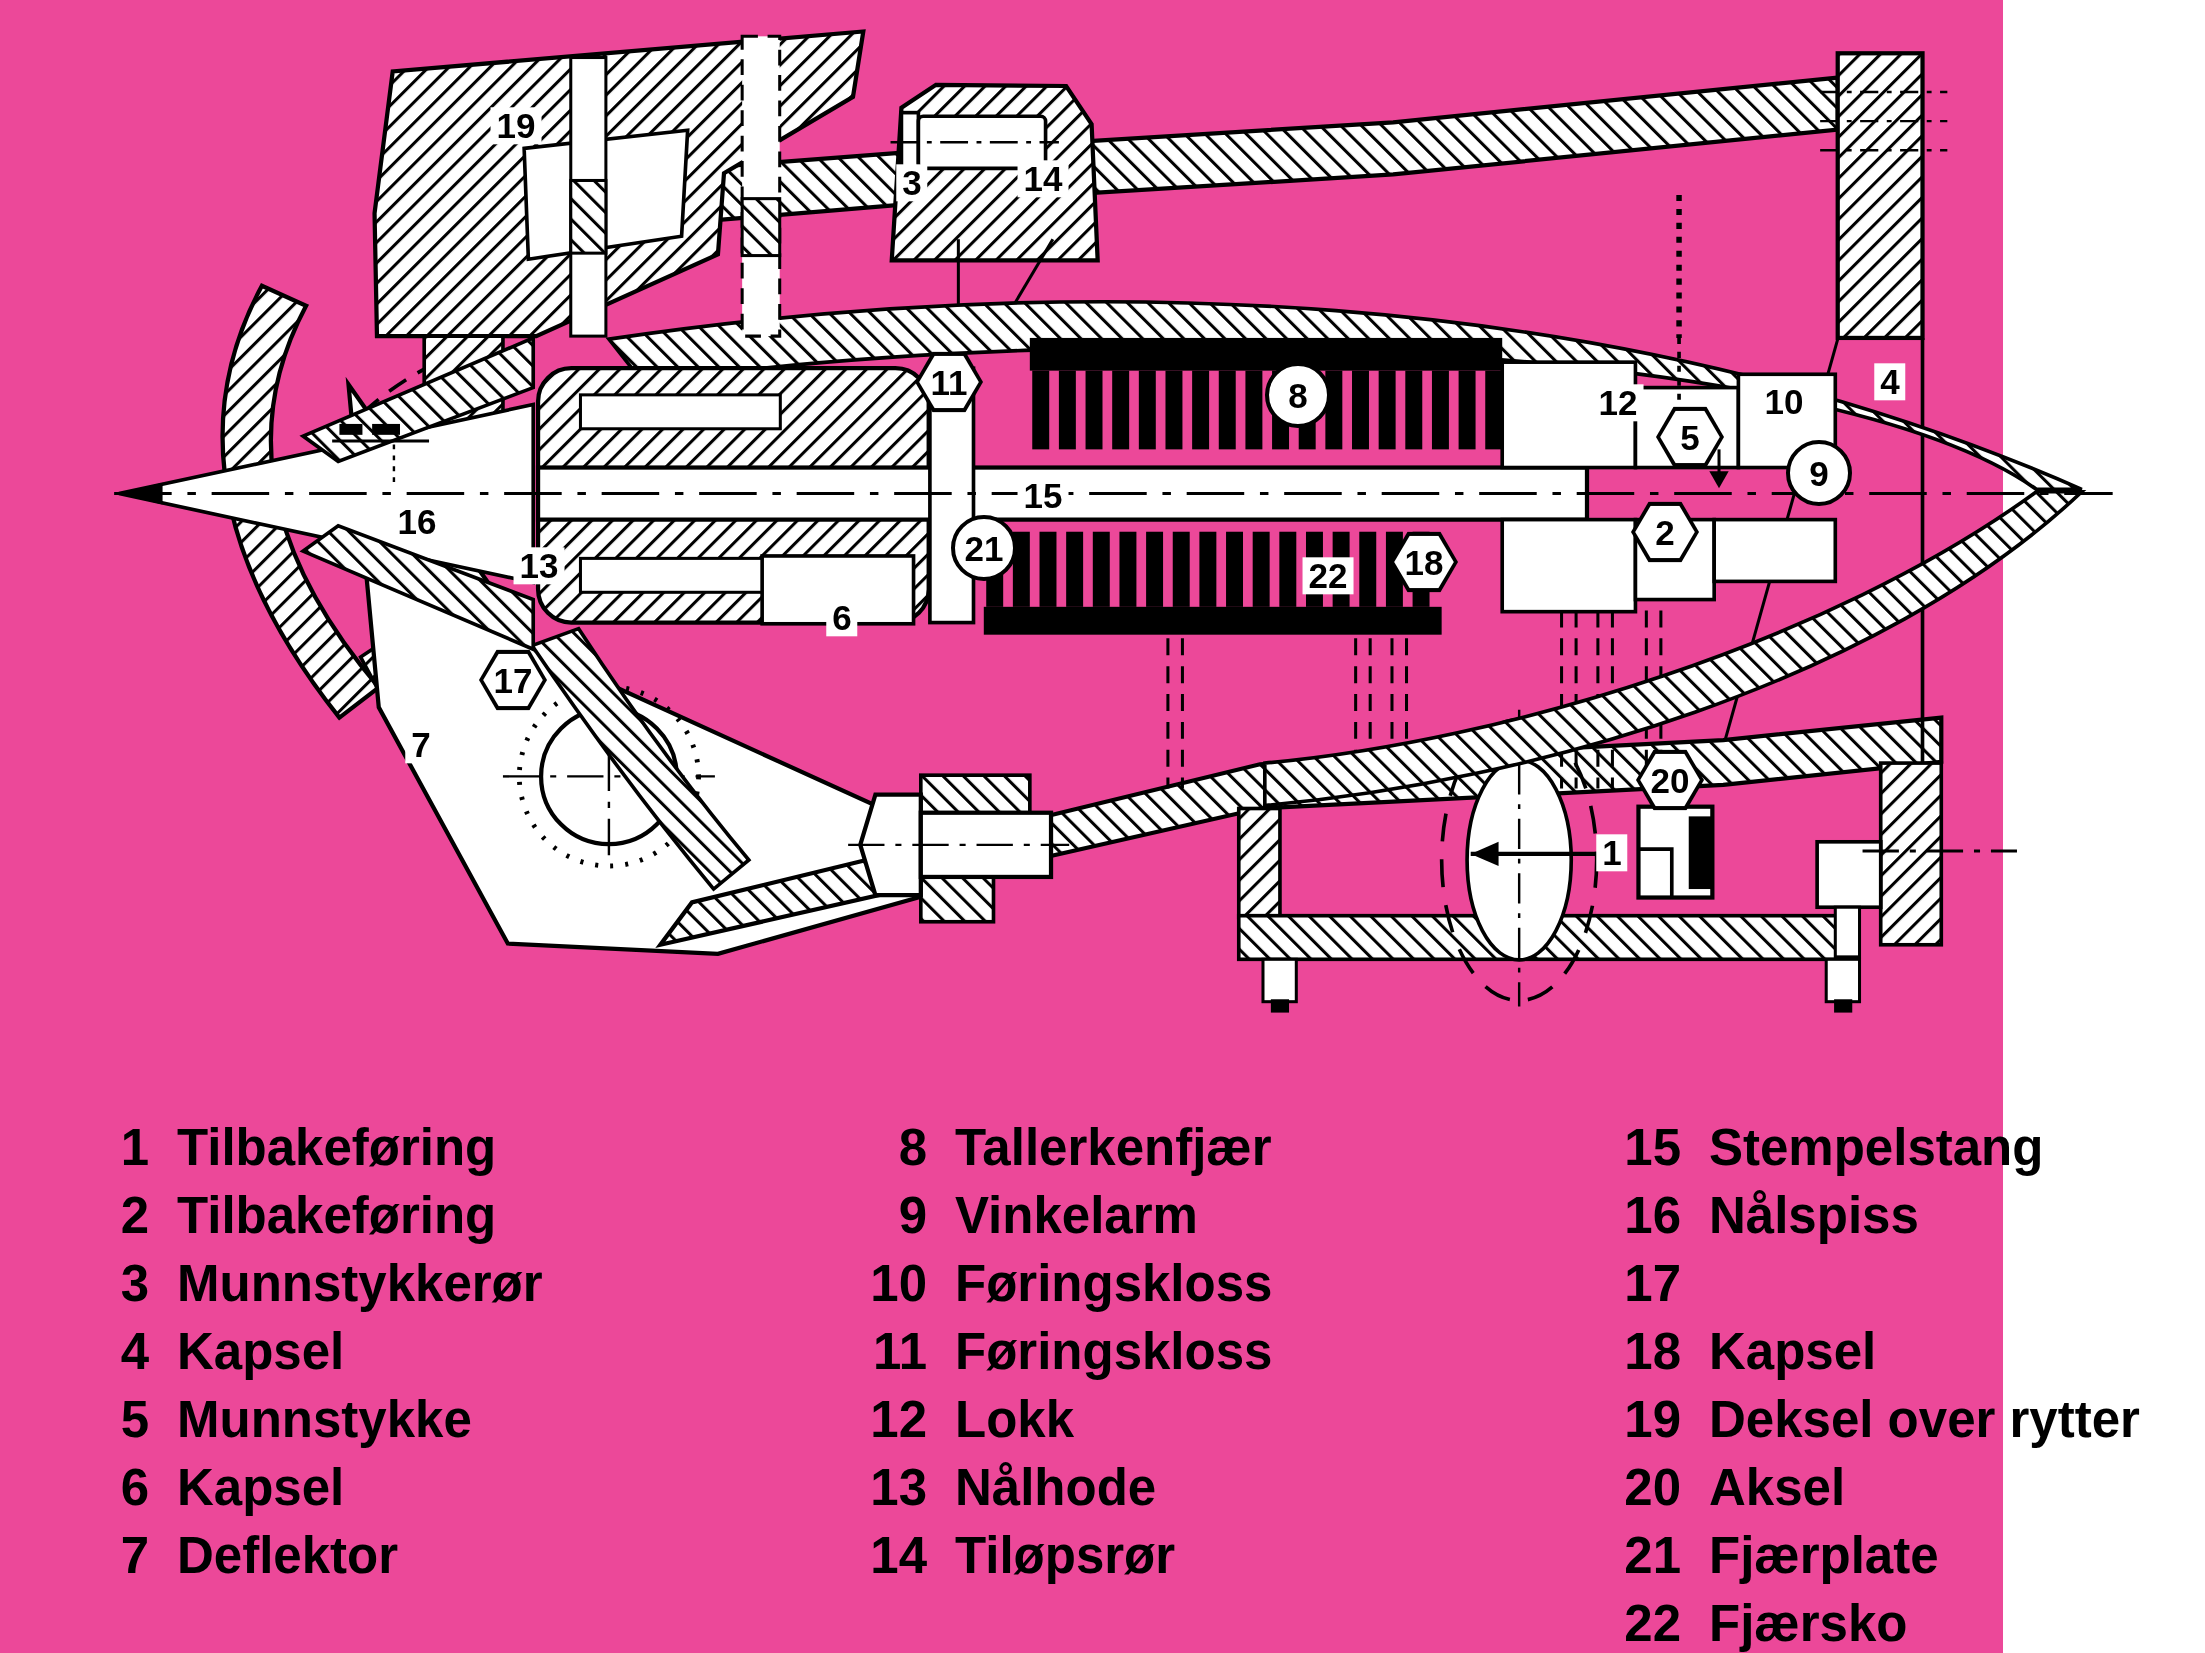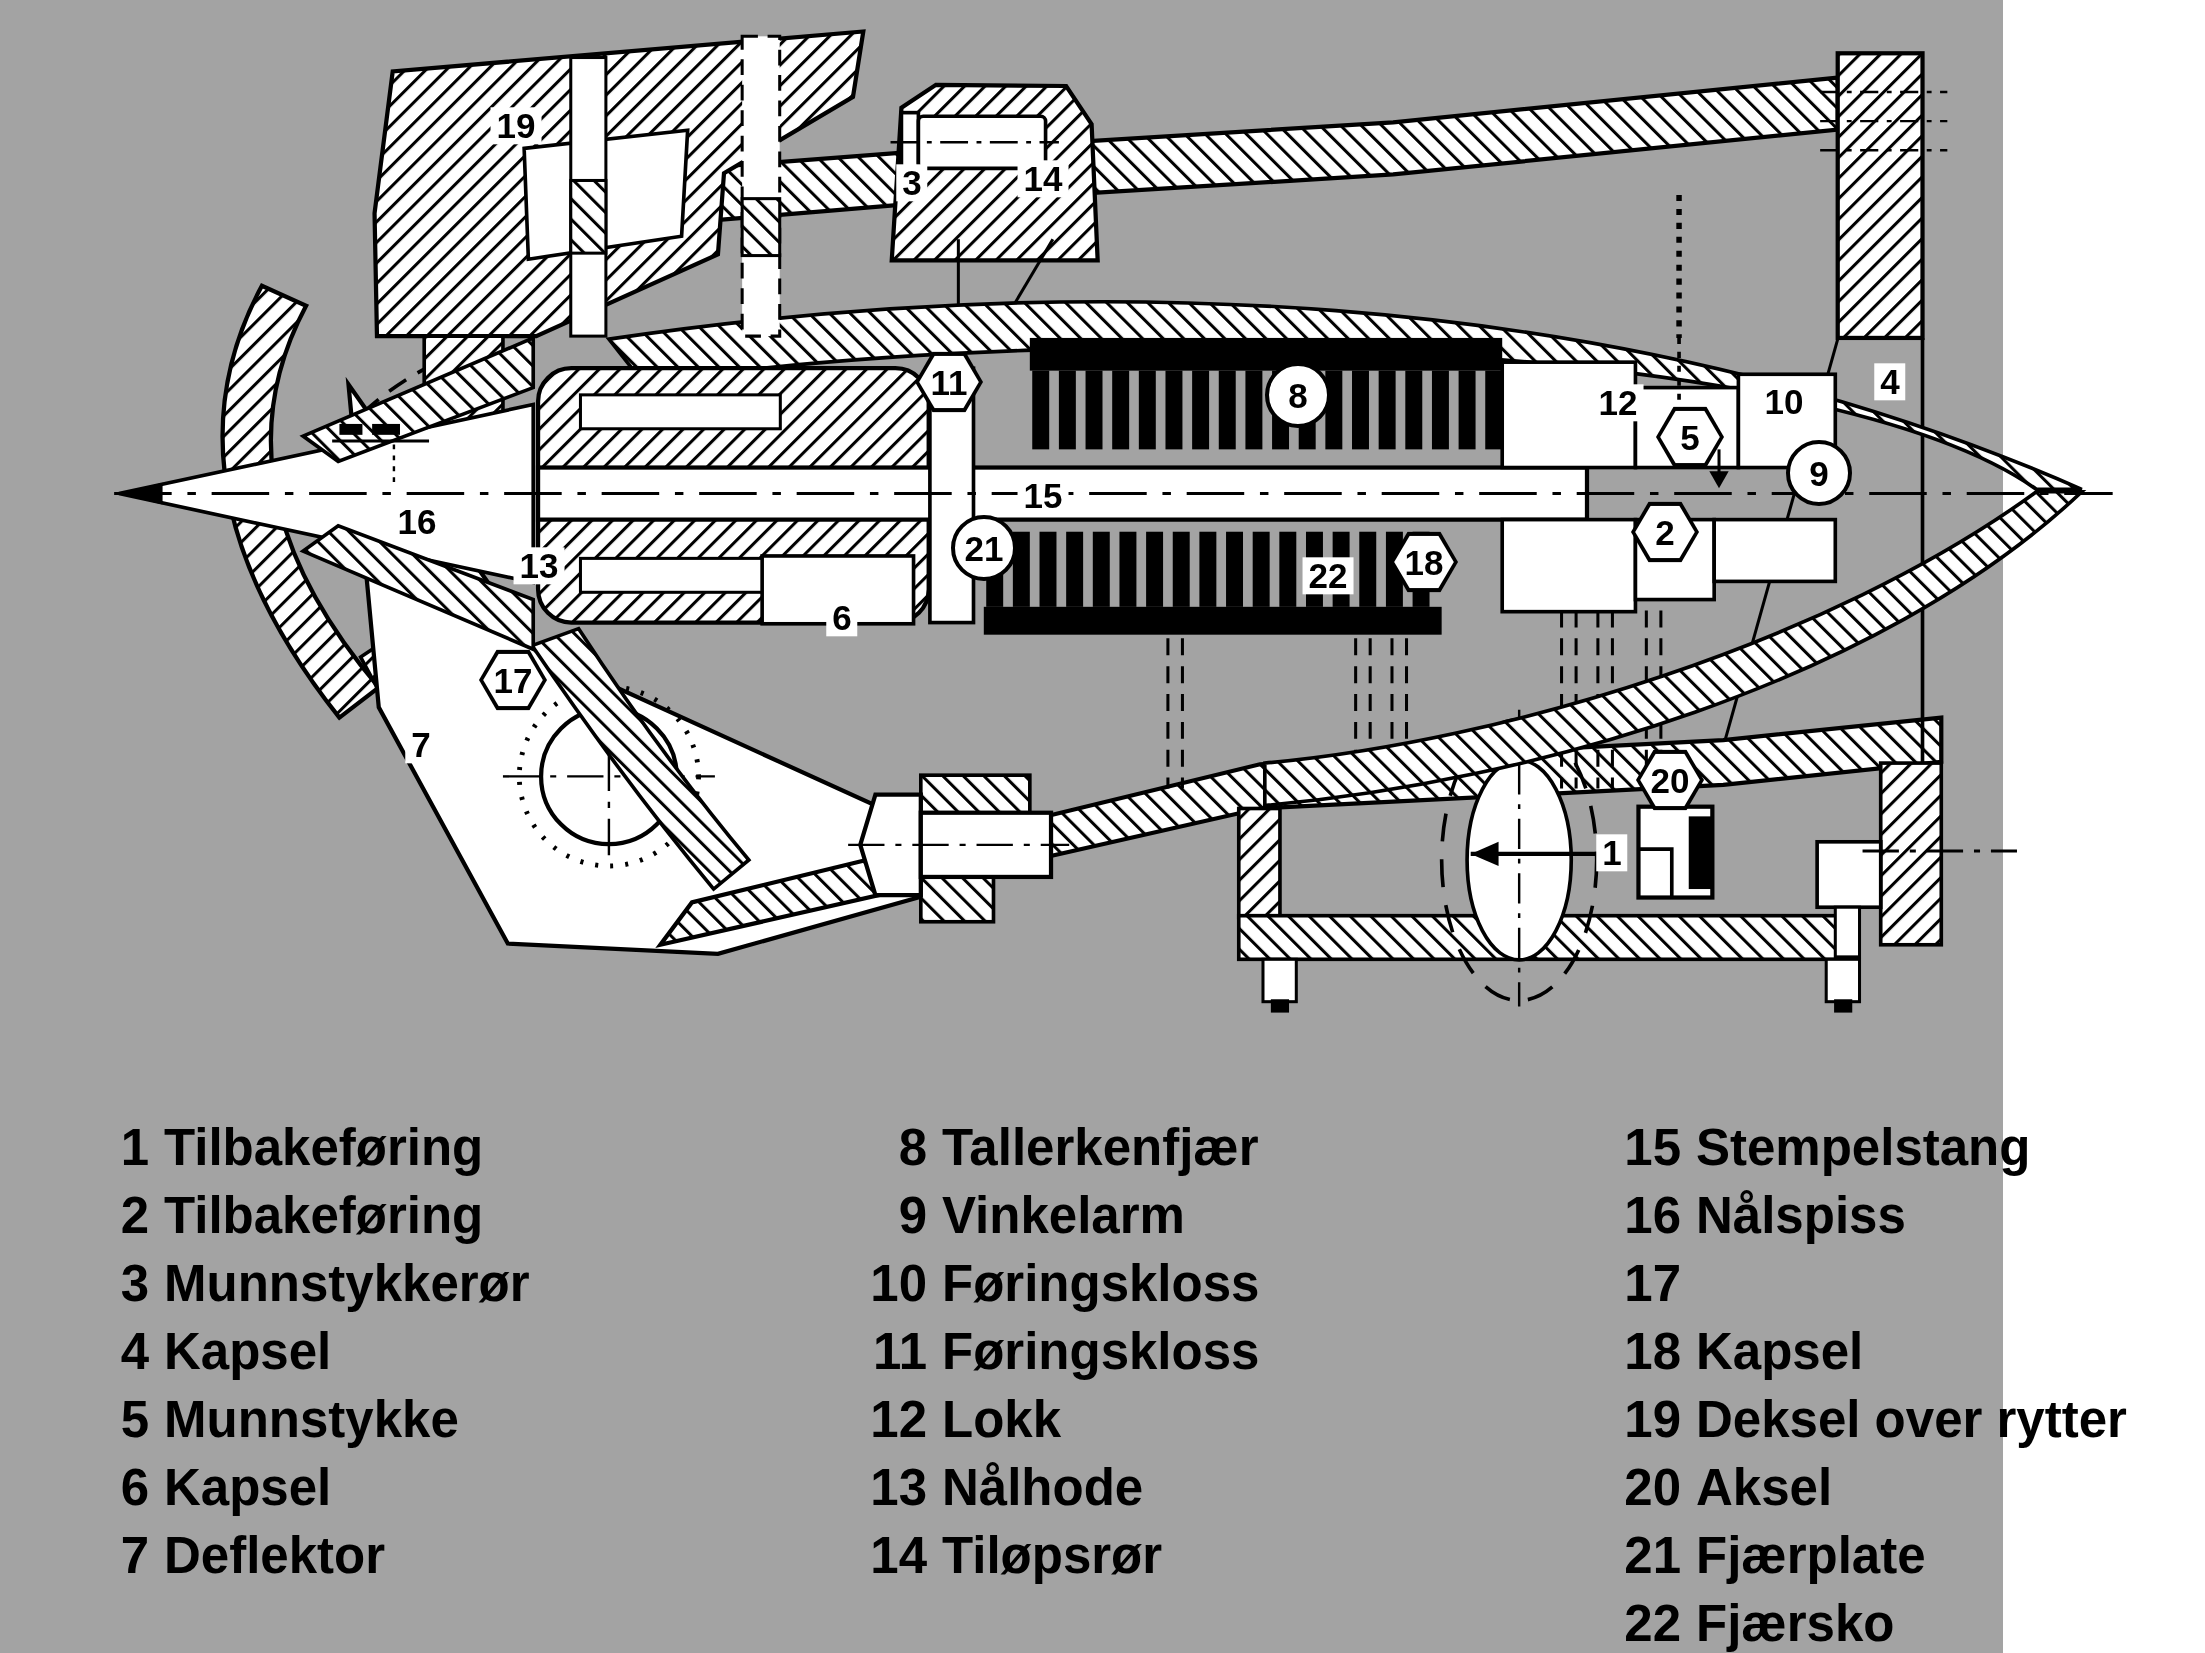--- a/index.html
+++ b/index.html
@@ -1,36 +1,36 @@
 <!DOCTYPE html>
 <html style="font-size:9.7px"><head>
 <meta charset="utf-8">
 <style>
   html,body{margin:0;padding:0;background:#ffffff;}
   body{width:2205px;height:1654px;position:relative;font-family:"Liberation Sans",sans-serif;overflow:hidden;}
-  #stage{position:absolute;left:0;top:0;width:2003px;height:1654px;background:#a3a3a3;}
+  #stage{position:absolute;left:0;top:0;width:2003px;height:1654px;background:#ec4899;}
   #drawing{position:absolute;left:0;top:0;}
   
   .co{position:absolute;transform:translate(-50%,-50%);font-weight:bold;font-size:35px;color:#000;
       background:#fff;padding:1.2px 6px;line-height:1;white-space:nowrap;z-index:5;}
   .co.circle{width:58px;height:58px;padding:0;border:4.2px solid #000;border-radius:50%;
       display:flex;align-items:center;justify-content:center;background:#fff;}
   .co.hex{width:68px;height:61px;padding:0;border:none;background:transparent;display:flex;
       align-items:center;justify-content:center;}
   .co.hex::before{content:"";position:absolute;inset:0;background:#000;
       clip-path:polygon(26% 0,74% 0,100% 50%,74% 100%,26% 100%,0 50%);}
   .co.hex::after{content:"";position:absolute;inset:4.2px;background:#fff;
       clip-path:polygon(26% 0,74% 0,100% 50%,74% 100%,26% 100%,0 50%);}
   .co.hex b{position:relative;z-index:2;font-weight:bold;}
   
   #legend{position:absolute;left:0;top:1118px;width:2205px;color:#000;}
   .leg-col{position:absolute;top:0;}
   .leg-row{display:flex;align-items:baseline;height:68px;font-size:51px;font-weight:bold;color:#000;}
   .leg-num{display:inline-block;width:76px;text-align:right;flex:0 0 76px;}
-  .leg-label{margin-left:15px;white-space:nowrap;}
+  .leg-label{margin-left:28px;white-space:nowrap;}
 </style>
 </head>
 <body>
 
 <div id="stage">
 
   <svg id="drawing" width="2205" height="1078" viewBox="0 0 3640 1780" xmlns="http://www.w3.org/2000/svg">
     <defs>
       <pattern id="h1" patternUnits="userSpaceOnUse" width="24" height="24" patternTransform="rotate(-45)">
         <rect width="24" height="24" fill="#ffffff"></rect>

